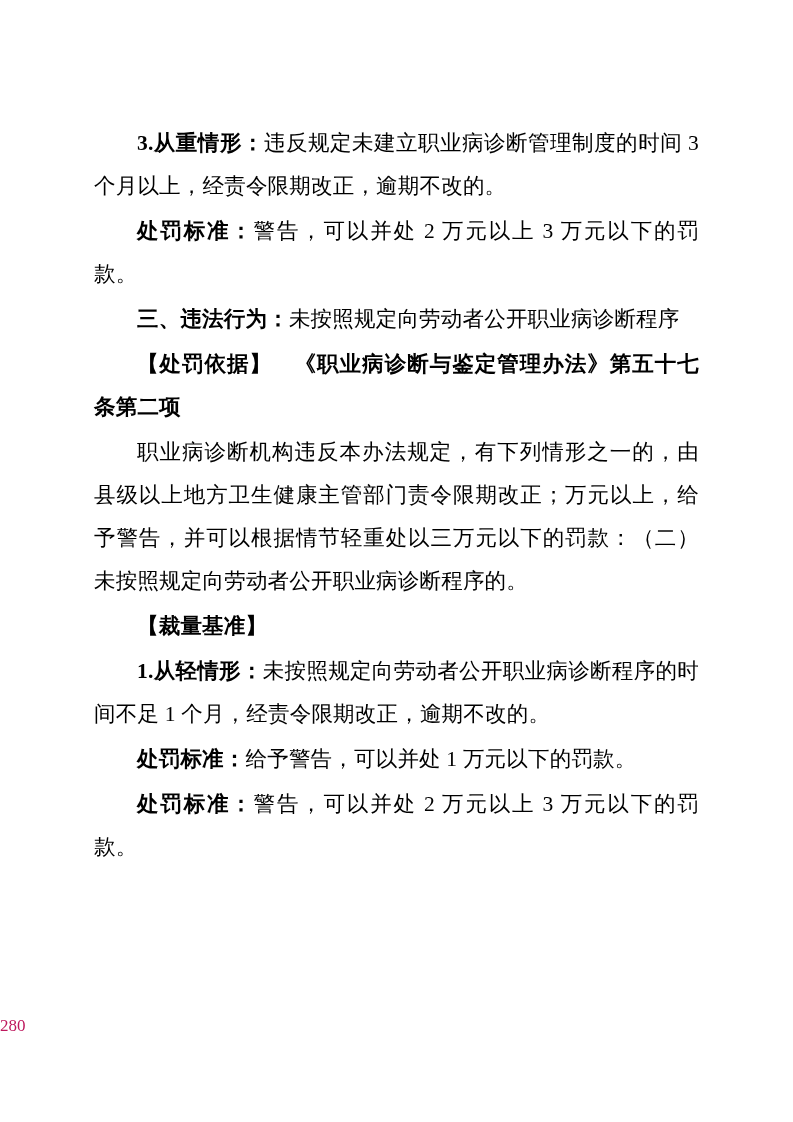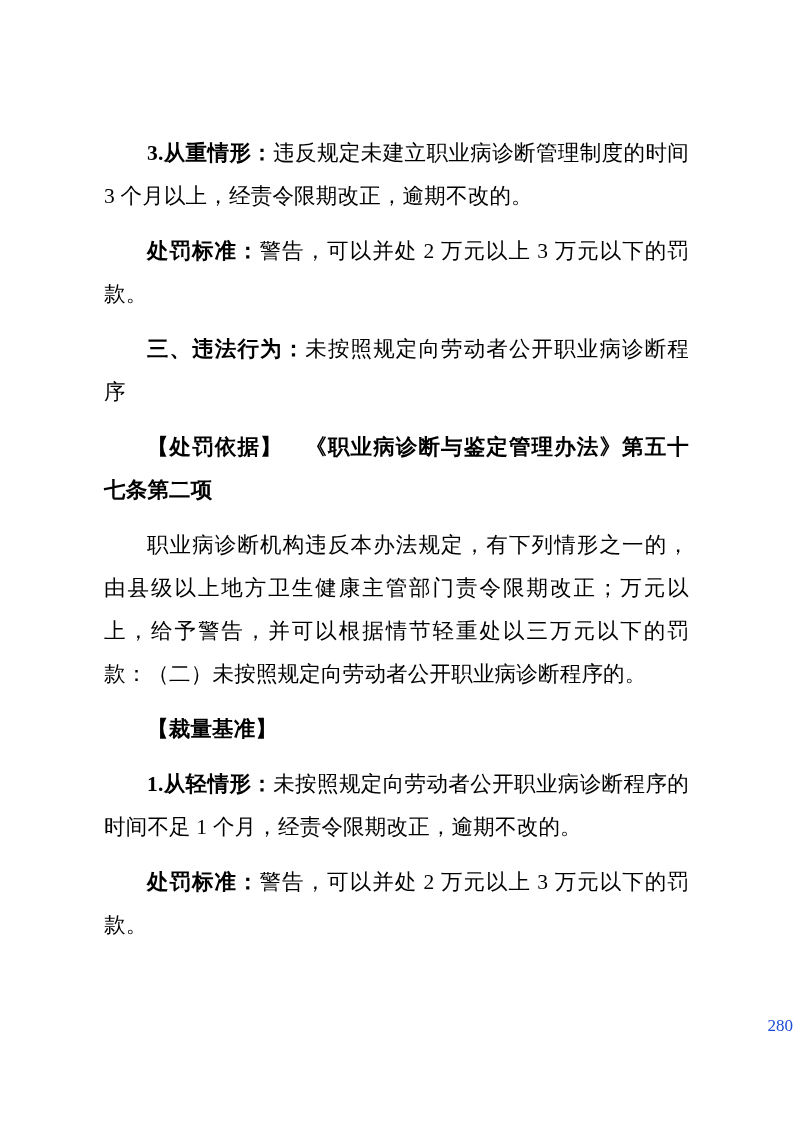--- a/index.html
+++ b/index.html
@@ -25,39 +25,39 @@
     padding: 120px 92px 40px 92px;
   }
   .doc-body {
     font-size: 21.5px;
     line-height: 43px;
     text-align: justify;
     text-justify: inter-ideograph;
     letter-spacing: 0.2px;
   }
   p {
-    margin: 12px;
+    margin: 2px;
     padding: 0;
     font-family: Liberation Serif, serif;
   }
   .para {
     text-indent: 2em;
   }
   .b {
     font-weight: bold;
   }
   .page-number {
     position: absolute;
     left: 0;
     right: 0;
     bottom: 86px;
-    text-align: right;
+    text-align: left;
     font-size: 17px;
     font-family: "Liberation Serif", "DejaVu Serif", serif;
-    color: #1d4ed8;
+    color: #be185d;
   }
 </style>
 </head>
 <body>
 
 <div class="page">
   <div class="doc-body">
 
     <p class="para"><span class="b">3.从重情形：</span><span>违反规定未建立职业病诊断管理制度的时间 3 个月以上，经责令限期改正，逾期不改的。</span></p>
 
@@ -66,20 +66,21 @@
     <p class="para"><span class="b">三、违法行为：</span><span>未按照规定向劳动者公开职业病诊断程序</span></p>
 
     <p class="para"><span class="b">【处罚依据】　《职业病诊断与鉴定管理办法》第五十七条第二项</span><span></span></p>
 
     <p class="para"><span class="b"></span><span>职业病诊断机构违反本办法规定，有下列情形之一的，由县级以上地方卫生健康主管部门责令限期改正；万元以上，给予警告，并可以根据情节轻重处以三万元以下的罚款：（二）未按照规定向劳动者公开职业病诊断程序的。</span></p>
 
     <p class="para"><span class="b">【裁量基准】</span><span></span></p>
 
     <p class="para"><span class="b">1.从轻情形：</span><span>未按照规定向劳动者公开职业病诊断程序的时间不足 1 个月，经责令限期改正，逾期不改的。</span></p>
 
+    <p class="para"><span class="b">处罚标准：</span><span>给予警告，可以并处 1 万元以下的罚款。</span></p>
 
 
 
 
     <p class="para"><span class="b">处罚标准：</span><span>警告，可以并处 2 万元以上 3 万元以下的罚款。</span></p>
 
   </div>
   <div class="page-number">280</div>
 </div>
 

